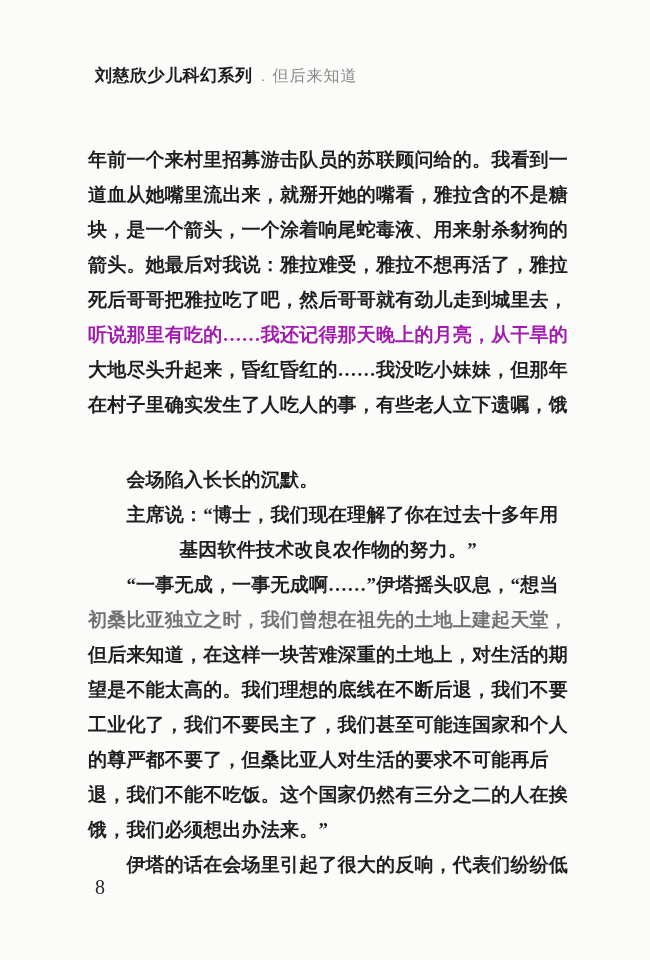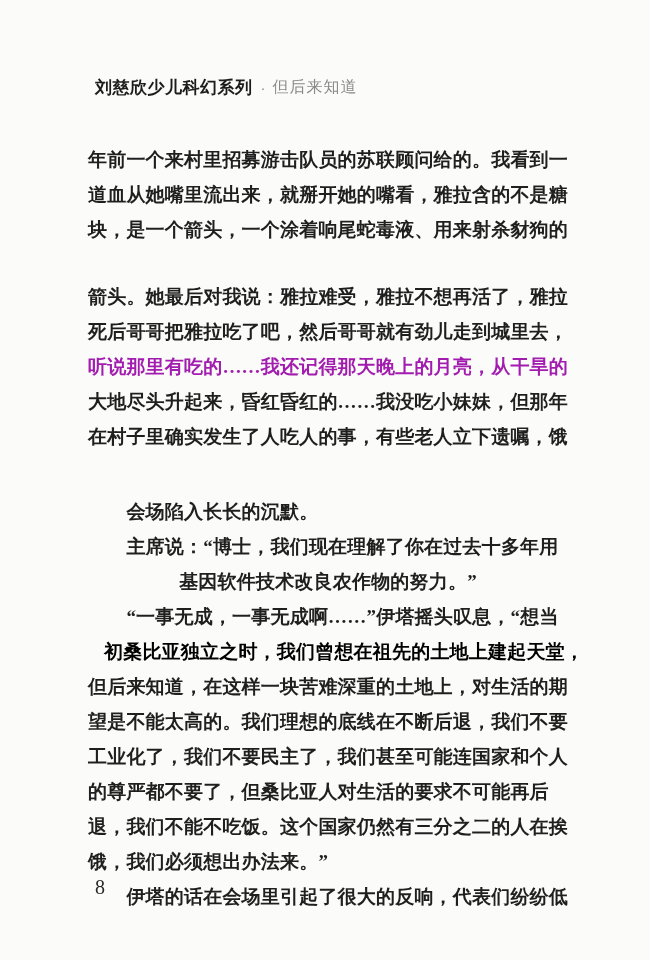--- a/index.html
+++ b/index.html
@@ -12,24 +12,24 @@
     width: 650px;
     height: 960px;
     margin: 0 auto;
     background: #fbfbf9;
     overflow: hidden;
     font-family: "Liberation Serif", "DejaVu Serif", serif;
   }
   .running-head {
     position: absolute;
     left: 95px;
-    top: 75px;
+    top: 63px;
     height: 24px;
     display: flex;
-    align-items: center;
+    align-items: flex-end;
     white-space: nowrap;
     font-family: "Liberation Sans", "DejaVu Sans", sans-serif;
   }
   .series-title {
     font-size: 17px;
     font-weight: 700;
     letter-spacing: 0.5px;
   }
   .head-sep {
     font-size: 15px;
@@ -73,30 +73,30 @@
   <div class="running-head">
     <span class="series-title" style="color: rgb(28, 28, 28);">刘慈欣少儿科幻系列</span>
     <span class="head-sep" style="color: rgb(138, 138, 138);">·</span>
     <span class="book-title" style="color: rgb(138, 138, 138);">但后来知道</span>
   </div>
 
   <div class="body-text">
       <div class="text-line" style="color: rgb(31, 31, 31);">年前一个来村里招募游击队员的苏联顾问给的。我看到一</div>
       <div class="text-line" style="color: rgb(31, 31, 31);">道血从她嘴里流出来，就掰开她的嘴看，雅拉含的不是糖</div>
       <div class="text-line" style="color: rgb(31, 31, 31);">块，是一个箭头，一个涂着响尾蛇毒液、用来射杀豺狗的</div>
-      <div class="text-line" style="color: rgb(31, 31, 31); margin-top: 32px;">箭头。她最后对我说：雅拉难受，雅拉不想再活了，雅拉</div>
+      <div class="text-line" style="color: rgb(31, 31, 31);">箭头。她最后对我说：雅拉难受，雅拉不想再活了，雅拉</div>
       <div class="text-line" style="color: rgb(31, 31, 31);">死后哥哥把雅拉吃了吧，然后哥哥就有劲儿走到城里去，</div>
       <div class="text-line" style="color: #a21caf;">听说那里有吃的……我还记得那天晚上的月亮，从干旱的</div>
       <div class="text-line" style="color: rgb(31, 31, 31);">大地尽头升起来，昏红昏红的……我没吃小妹妹，但那年</div>
       <div class="text-line" style="color: rgb(31, 31, 31);">在村子里确实发生了人吃人的事，有些老人立下遗嘱，饿</div>
       <div class="text-line" style="color: rgb(31, 31, 31); margin-top: 40px;">　　会场陷入长长的沉默。</div>
       <div class="text-line" style="color: rgb(31, 31, 31);">　　主席说：“博士，我们现在理解了你在过去十多年用</div>
       <div class="text-line" style="color: rgb(31, 31, 31); text-align: center;">基因软件技术改良农作物的努力。”</div>
       <div class="text-line" style="color: rgb(31, 31, 31);">　　“一事无成，一事无成啊……”伊塔摇头叹息，“想当</div>
-      <div class="text-line" style="color: #000000; margin-left: 16px;">初桑比亚独立之时，我们曾想在祖先的土地上建起天堂，</div>
+      <div class="text-line" style="color: #737373;">初桑比亚独立之时，我们曾想在祖先的土地上建起天堂，</div>
       <div class="text-line" style="color: rgb(31, 31, 31);">但后来知道，在这样一块苦难深重的土地上，对生活的期</div>
       <div class="text-line" style="color: rgb(31, 31, 31);">望是不能太高的。我们理想的底线在不断后退，我们不要</div>
       <div class="text-line" style="color: rgb(31, 31, 31);">工业化了，我们不要民主了，我们甚至可能连国家和个人</div>
       <div class="text-line" style="color: rgb(31, 31, 31);">的尊严都不要了，但桑比亚人对生活的要求不可能再后</div>
       <div class="text-line" style="color: rgb(31, 31, 31);">退，我们不能不吃饭。这个国家仍然有三分之二的人在挨</div>
       <div class="text-line" style="color: rgb(31, 31, 31);">饿，我们必须想出办法来。”</div>
       <div class="text-line" style="color: rgb(31, 31, 31);">　　伊塔的话在会场里引起了很大的反响，代表们纷纷低</div>
     </div>
 
   <div class="page-number">8</div>

